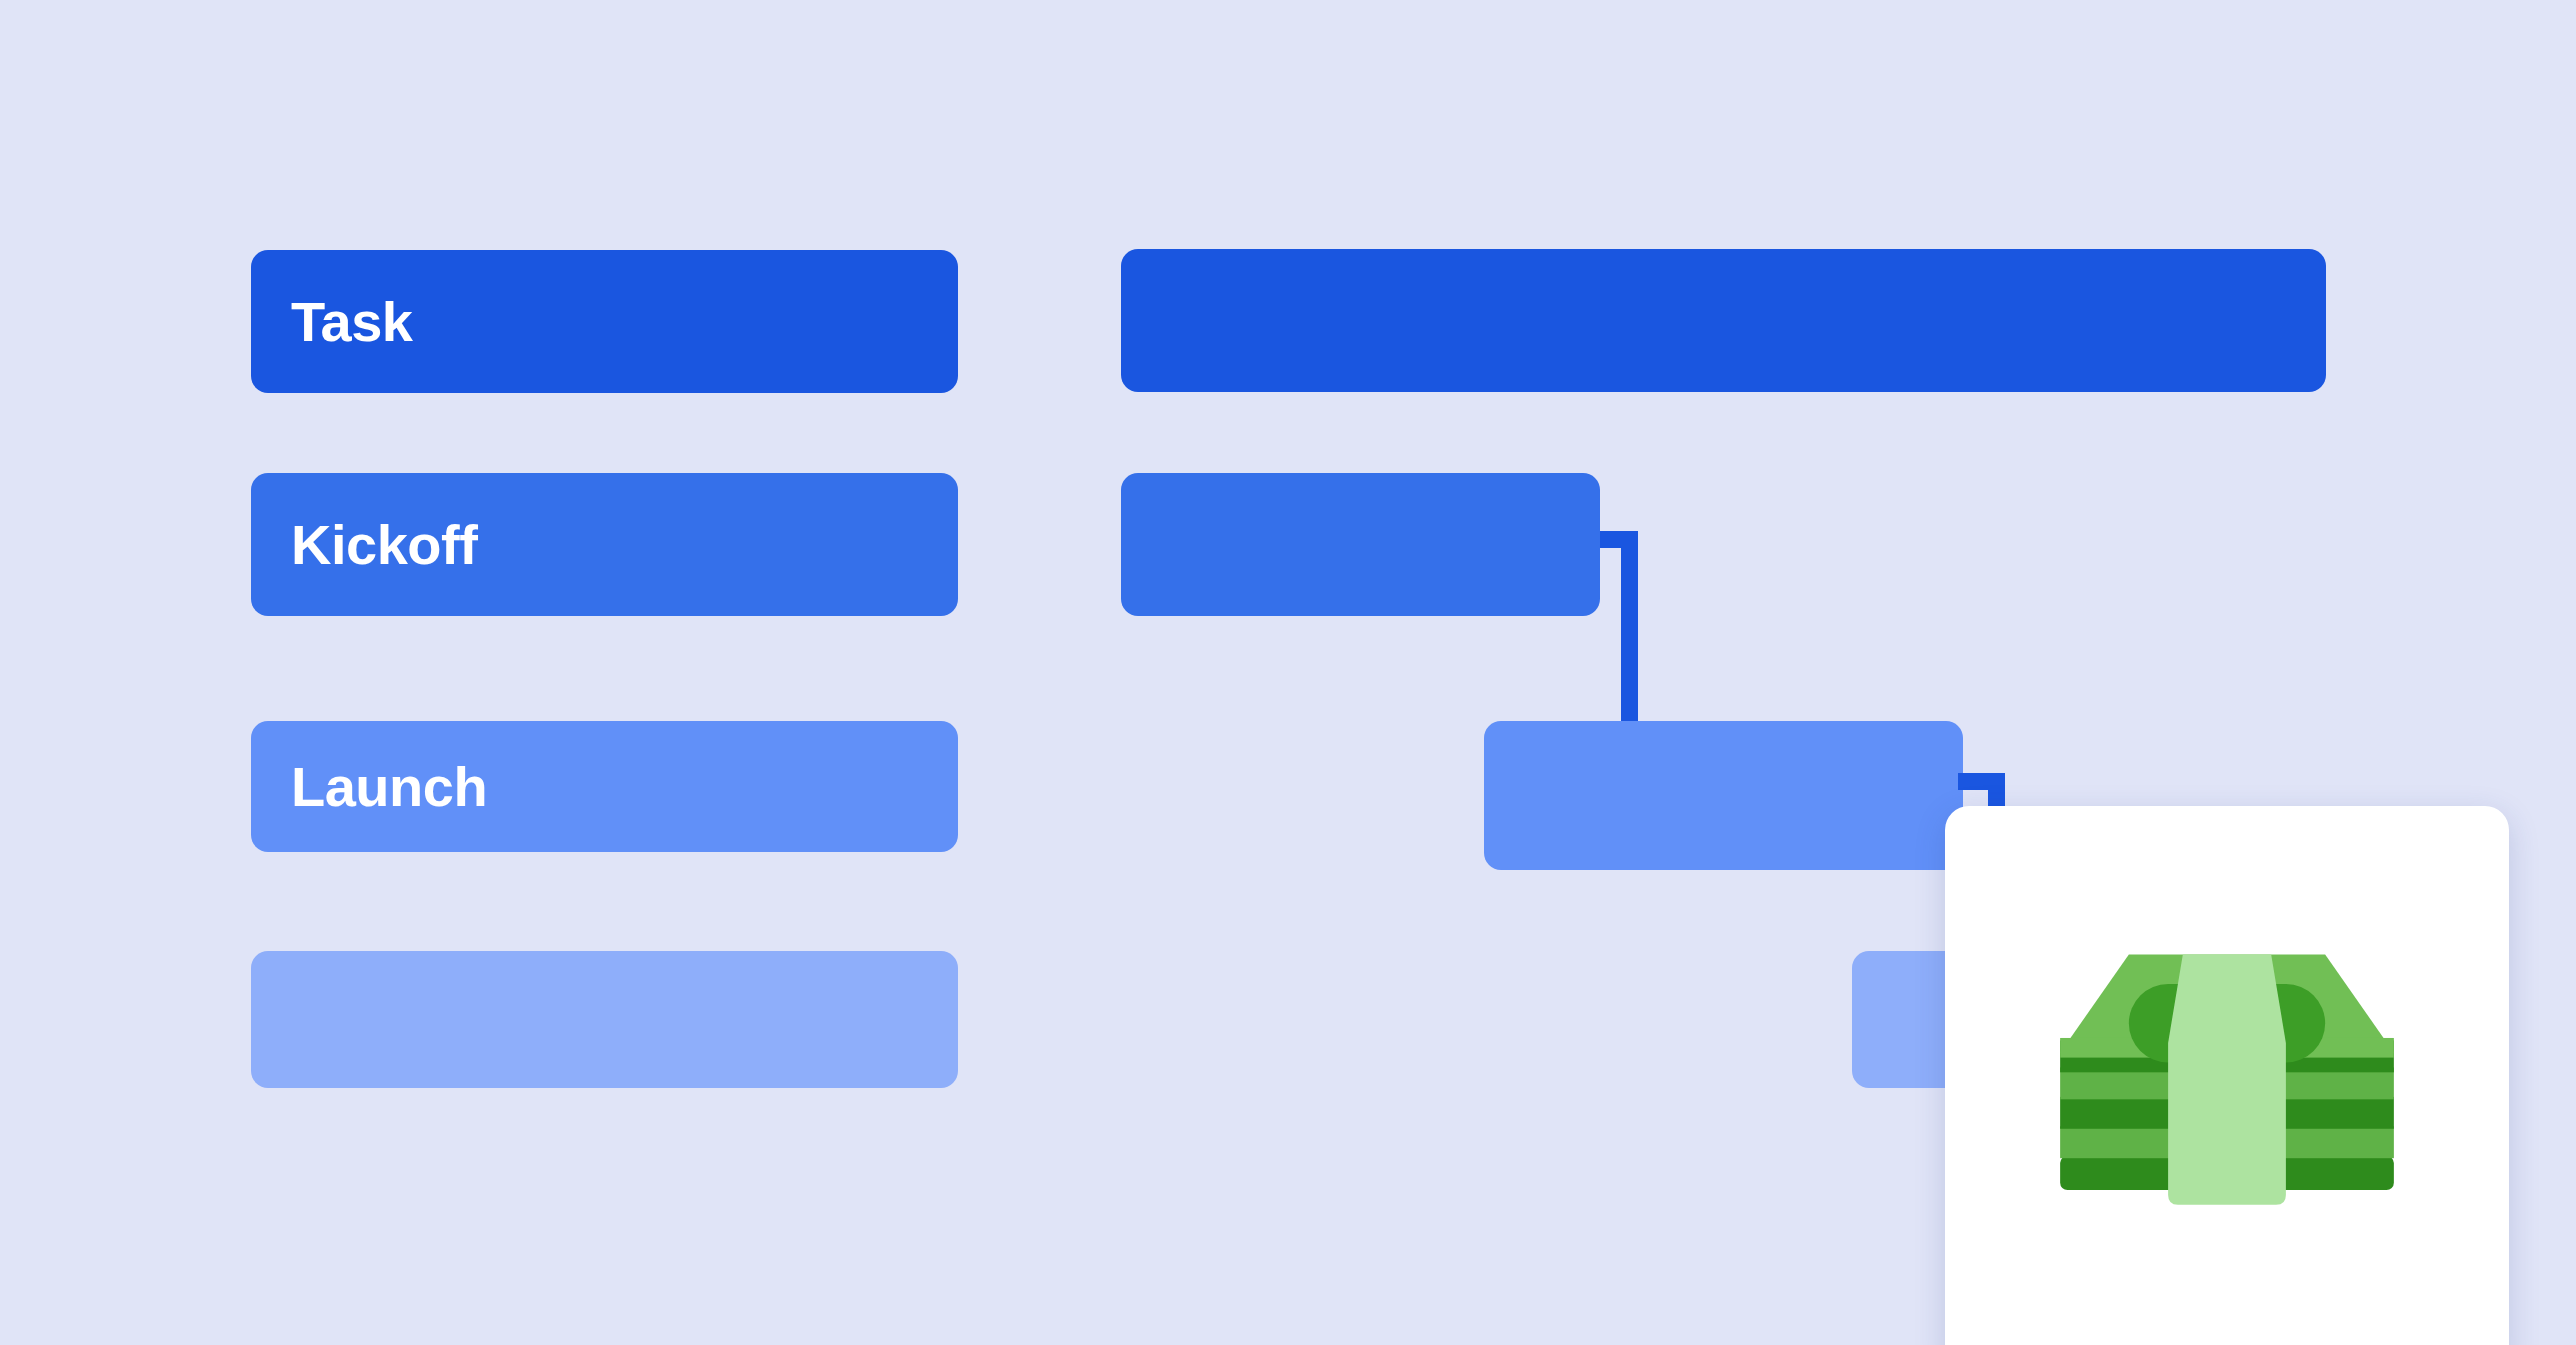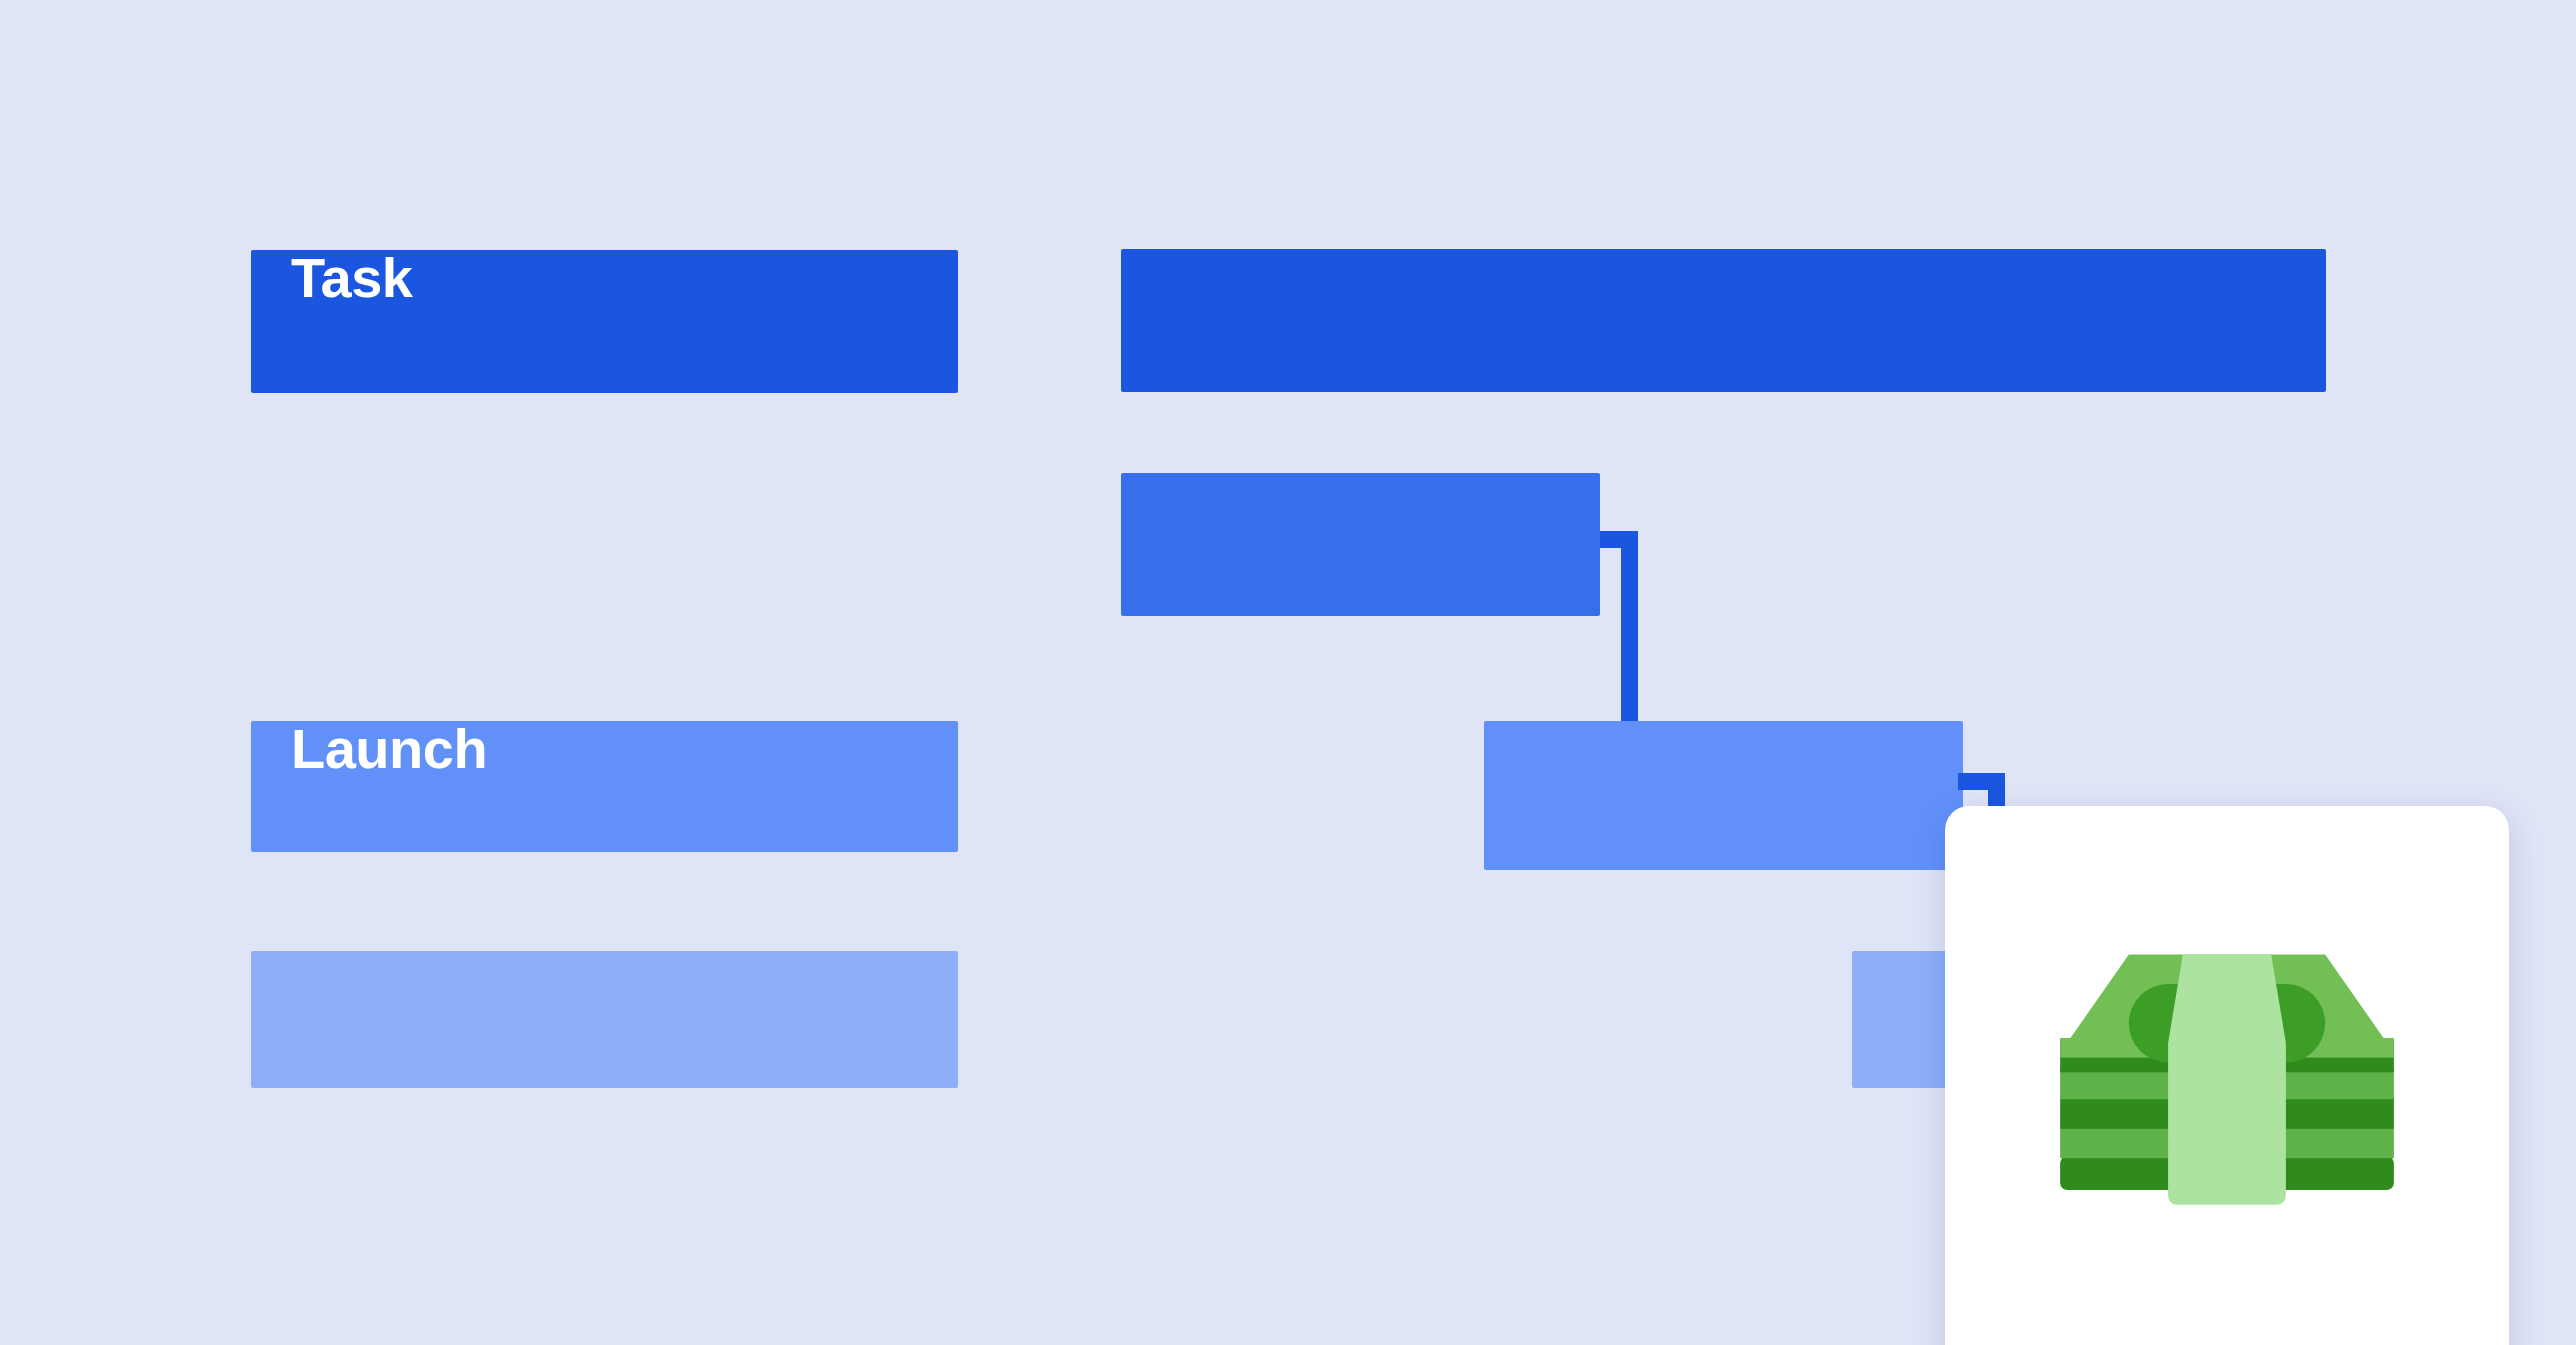--- a/index.html
+++ b/index.html
@@ -7,23 +7,23 @@
     width:2576px;height:1346px;
     background:#e0e4f7;
     font-family:"Liberation Sans","DejaVu Sans",sans-serif;
     overflow:hidden;position:relative;
   }
   #canvas{position:absolute;inset:0;width:2576px;height:1346px;overflow:hidden;}
 
   
   .bar{
     position:absolute;
-    border-radius:2px;
+    border-radius:17px;
     box-sizing:border-box;
-    display:flex;
+    display:flex;align-items:center;
   }
   .bar-label{
     color:#ffffff;
     font-size:56px;
     font-weight:600;
     letter-spacing:-0.5px;
     padding-left:40px;
     white-space:nowrap;
     line-height:1;
   }
@@ -46,20 +46,23 @@
 </style>
 </head>
 <body>
 
 <div id="canvas">
 
   <div class="bar" style="left:251px;top:250px;width:707px;height:143px;background:#1a56e0;">
     <span class="bar-label">Task</span>
   </div>
 
+  <div class="bar" style="left:251px;top:473px;width:707px;height:143px;background:#3570ea;">
+    <span class="bar-label">Kickoff</span>
+  </div>
 
   <div class="bar" style="left:251px;top:721px;width:707px;height:131px;background:#6190f8;">
     <span class="bar-label">Launch</span>
   </div>
 
   <div class="bar" style="left:251px;top:951px;width:707px;height:137px;background:#8eaefa;">
     <span class="bar-label"></span>
   </div>
 
   <div class="bar" style="left:1121px;top:249px;width:1205px;height:143px;background:#1a56e0;"></div>

